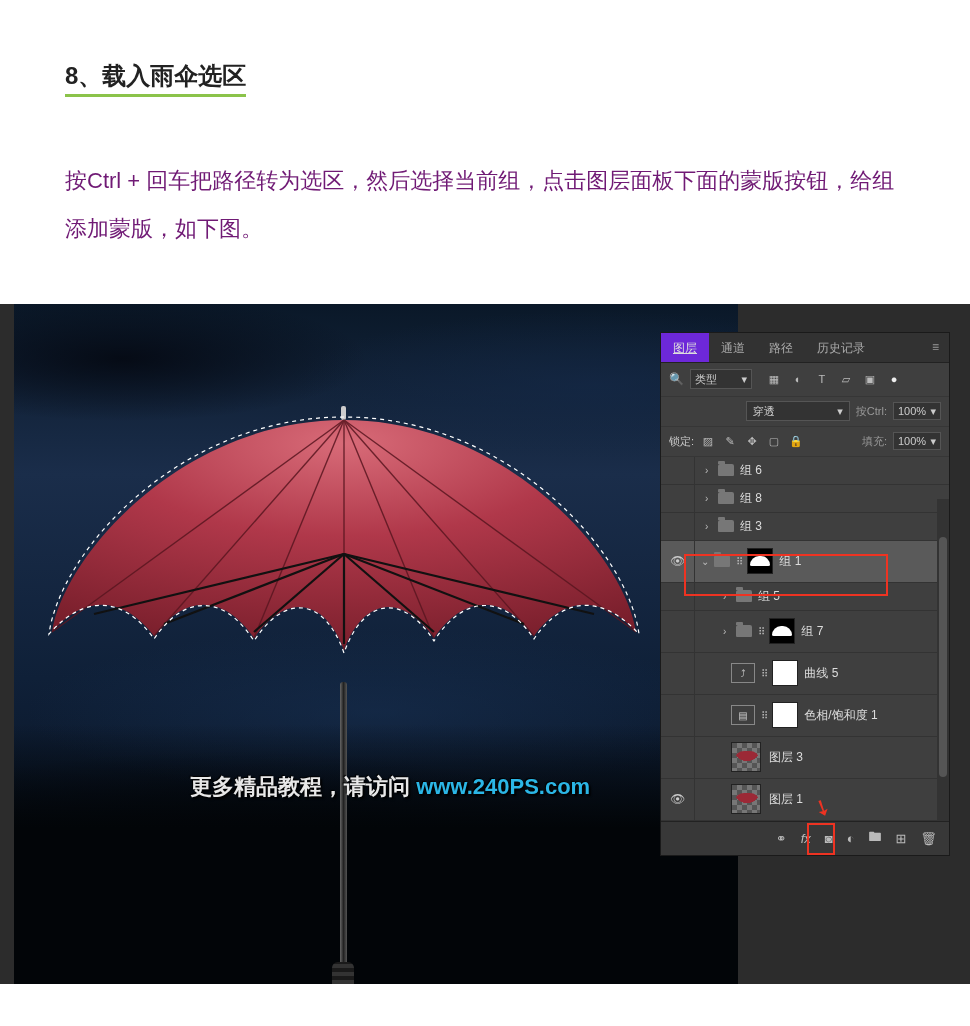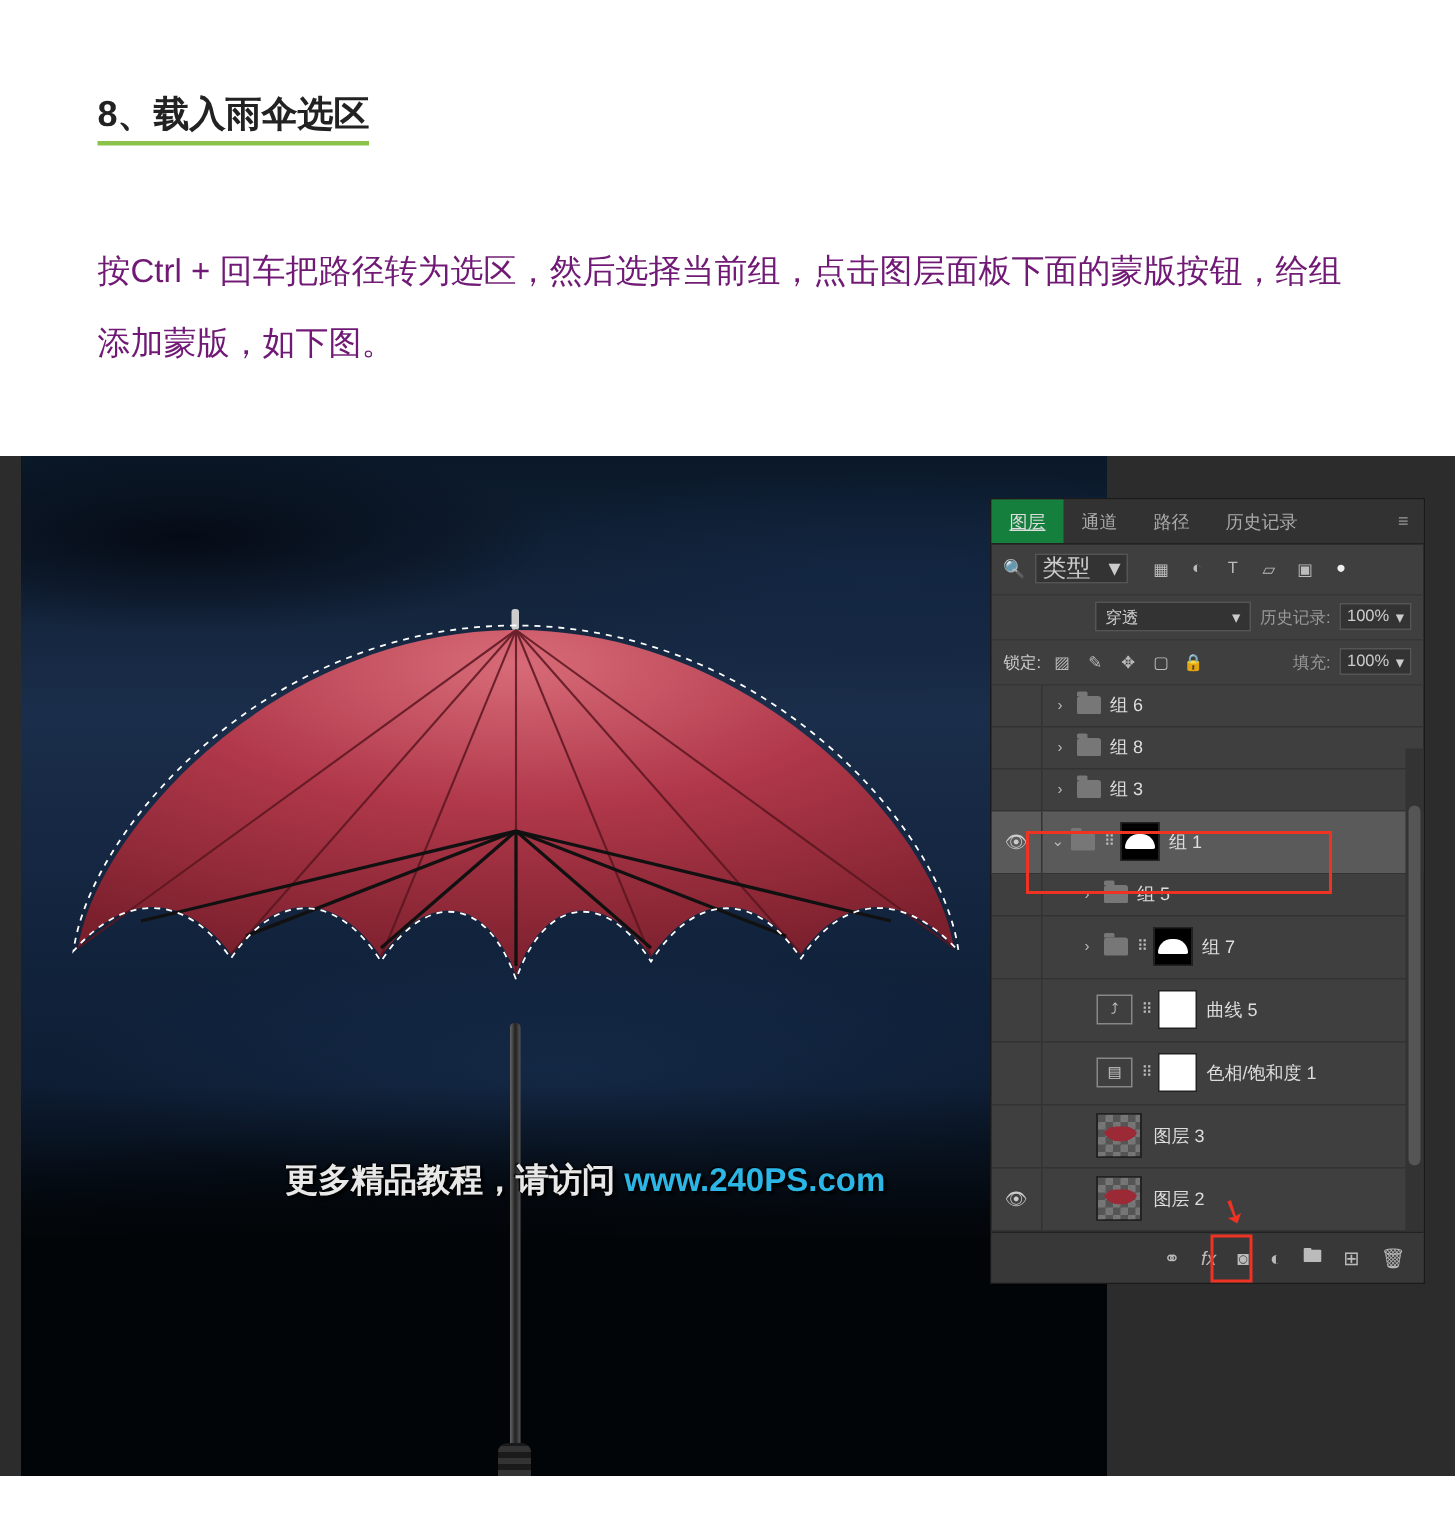--- a/index.html
+++ b/index.html
@@ -65,29 +65,29 @@
   
   .layers-panel {
     position: absolute; right: 20px; top: 28px; width: 290px;
     background: #3f3f3f; color: #ccc; font-size: 12px;
     border: 1px solid #1a1a1a;
   }
   .panel-collapse { position: absolute; right: 26px; top: 32px; color: #888; font-size: 9px; }
   .panel-close { position: absolute; right: 26px; top: 44px; color: #888; font-size: 10px; }
   .panel-tabs { display: flex; background: #323232; border-bottom: 1px solid #222; height: 30px; align-items: stretch; }
   .panel-tab { padding: 7px 12px; font-size: 12px; color: #aaa; cursor: pointer; }
-  .panel-tab.active { background: #15803d; color: #ddd; text-decoration: underline; }
+  .panel-tab.active { background: #6d28d9; color: #ddd; text-decoration: underline; }
   .panel-menu { margin-left: auto; padding: 7px 10px; color: #999; }
   
   .panel-row { display: flex; align-items: center; padding: 5px 8px; gap: 6px; border-bottom: 1px solid #363636; height: 32px; }
   .panel-row.filter-row { height: 34px; }
   .panel-row.blend-row { height: 30px; justify-content: flex-end; }
   .panel-row.lock-row { height: 30px; font-size: 11px; }
   .search-icon { color: #aaa; }
-  .type-select { flex: 0 0 62px; background: #333; border: 1px solid #555; color: #ccc; padding: 2px 4px; font-size: 16px; height: 20px; display: flex; align-items: center; justify-content: space-between; }
+  .type-select { flex: 0 0 62px; background: #333; border: 1px solid #555; color: #ccc; padding: 2px 4px; font-size: 11px; height: 20px; display: flex; align-items: center; justify-content: space-between; }
   .tiny-icon { width: 16px; height: 16px; display: inline-flex; align-items: center; justify-content: center; color: #bbb; font-size: 11px; }
   .filter-icons { display: flex; gap: 8px; margin-left: 8px; }
   .blend-select { flex: 0 0 104px; background: #333; border: 1px solid #555; color: #ccc; padding: 2px 6px; font-size: 11px; height: 20px; display: flex; align-items: center; justify-content: space-between; }
   .opacity-label { font-size: 11px; color: #999; }
   .pct-field { width: 48px; background: #333; border: 1px solid #555; color: #ccc; padding: 1px 4px; font-size: 11px; height: 18px; display: flex; align-items: center; justify-content: space-between; }
   .lock-icons { display: flex; gap: 6px; }
   
   .layers-list { max-height: 420px; overflow: hidden; position: relative; }
   .layer-row { display: flex; align-items: center; height: 28px; border-bottom: 1px solid #333; padding-right: 6px; }
   .layer-row.tall { height: 42px; }
@@ -198,21 +198,21 @@
         <span class="tiny-icon">▣</span>
         <span class="tiny-icon" style="color:#eee">●</span>
       </div>
     </div>
 
     <div class="panel-row blend-row">
       <div class="blend-select">
           <span>穿透</span>
           <span>▾</span>
         </div>
-      <span class="opacity-label">历史记录:</span>
+      <span class="opacity-label">按Ctrl:</span>
       <div class="pct-field">
           <span>100%</span>
           <span>▾</span>
         </div>
     </div>
 
     <div class="panel-row lock-row">
       <span>锁定:</span>
       <div class="lock-icons">
         <span class="tiny-icon">▨</span>
@@ -304,21 +304,21 @@
             <div class="thumb-umbrella"></div>
           </div>
         <span class="layer-name">图层 3</span>
       </div>
       <div class="layer-row tall">
         <div class="vis-cell">👁</div>
         <span class="indent" style="width:36px"></span>
         <div class="layer-thumb thumb-checker">
             <div class="thumb-umbrella"></div>
           </div>
-        <span class="layer-name">图层 2</span>
+        <span class="layer-name">图层 1</span>
       </div>
     </div>
 
     <div class="panel-footer">
       <span class="footer-icon">⚭</span>
       <span class="footer-icon" style="font-style:italic">fx</span>
       <span class="footer-icon">◙</span>
       <span class="footer-icon">◐</span>
       <span class="footer-icon">🖿</span>
       <span class="footer-icon">⊞</span>

